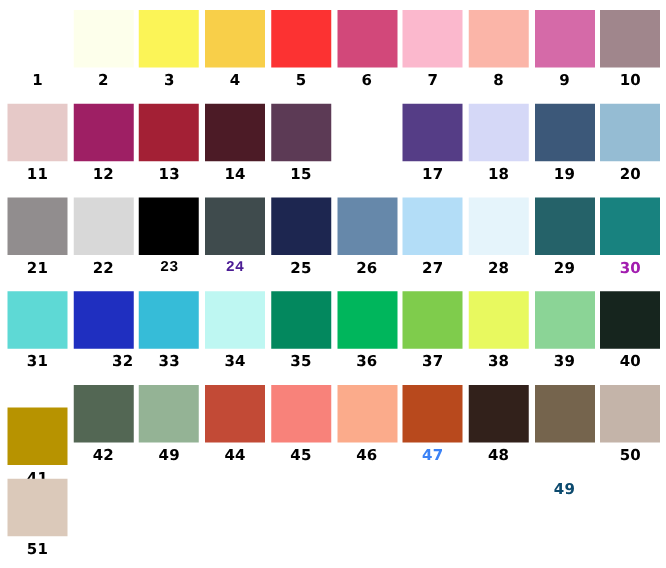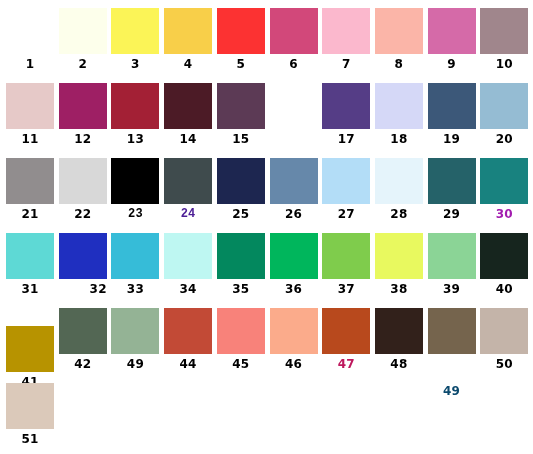--- a/index.html
+++ b/index.html
@@ -224,21 +224,21 @@
     <div class="swatch-cell" style="left: 216.8px; top: 308px;">
       <div class="swatch-chip" title="#f8827a" style="width: 48px; height: 46px; background: rgb(248, 130, 122);"></div>
       <div class="swatch-label" style="width: 48px; color: rgb(0, 0, 0);">45</div>
     </div>
     <div class="swatch-cell" style="left: 269.5px; top: 308px;">
       <div class="swatch-chip" title="#fbab8b" style="width: 48px; height: 46px; background: rgb(251, 171, 139);"></div>
       <div class="swatch-label" style="width: 48px; color: rgb(0, 0, 0);">46</div>
     </div>
     <div class="swatch-cell" style="left: 322.2px; top: 308px;">
       <div class="swatch-chip" title="#b8491d" style="width: 48px; height: 46px; background: rgb(184, 73, 29);"></div>
-      <div class="swatch-label" style="width: 48px; color: #be185d;">47</div>
+      <div class="swatch-label" style="width: 48px; color: #3b82f6;">47</div>
     </div>
     <div class="swatch-cell" style="left: 374.9px; top: 308px;">
       <div class="swatch-chip" title="#32211b" style="width: 48px; height: 46px; background: rgb(50, 33, 27);"></div>
       <div class="swatch-label" style="width: 48px; color: rgb(0, 0, 0);">48</div>
     </div>
     <div class="swatch-cell" style="left: 427.6px; top: 308px;">
       <div class="swatch-chip" title="#75644d" style="width: 48px; height: 46px; background: rgb(117, 100, 77);"></div>
       <div class="swatch-label" style="width: 48px; color: #0c4a6e; margin-top: 27px;">49</div>
     </div>
     <div class="swatch-cell" style="left: 480.3px; top: 308px;">

